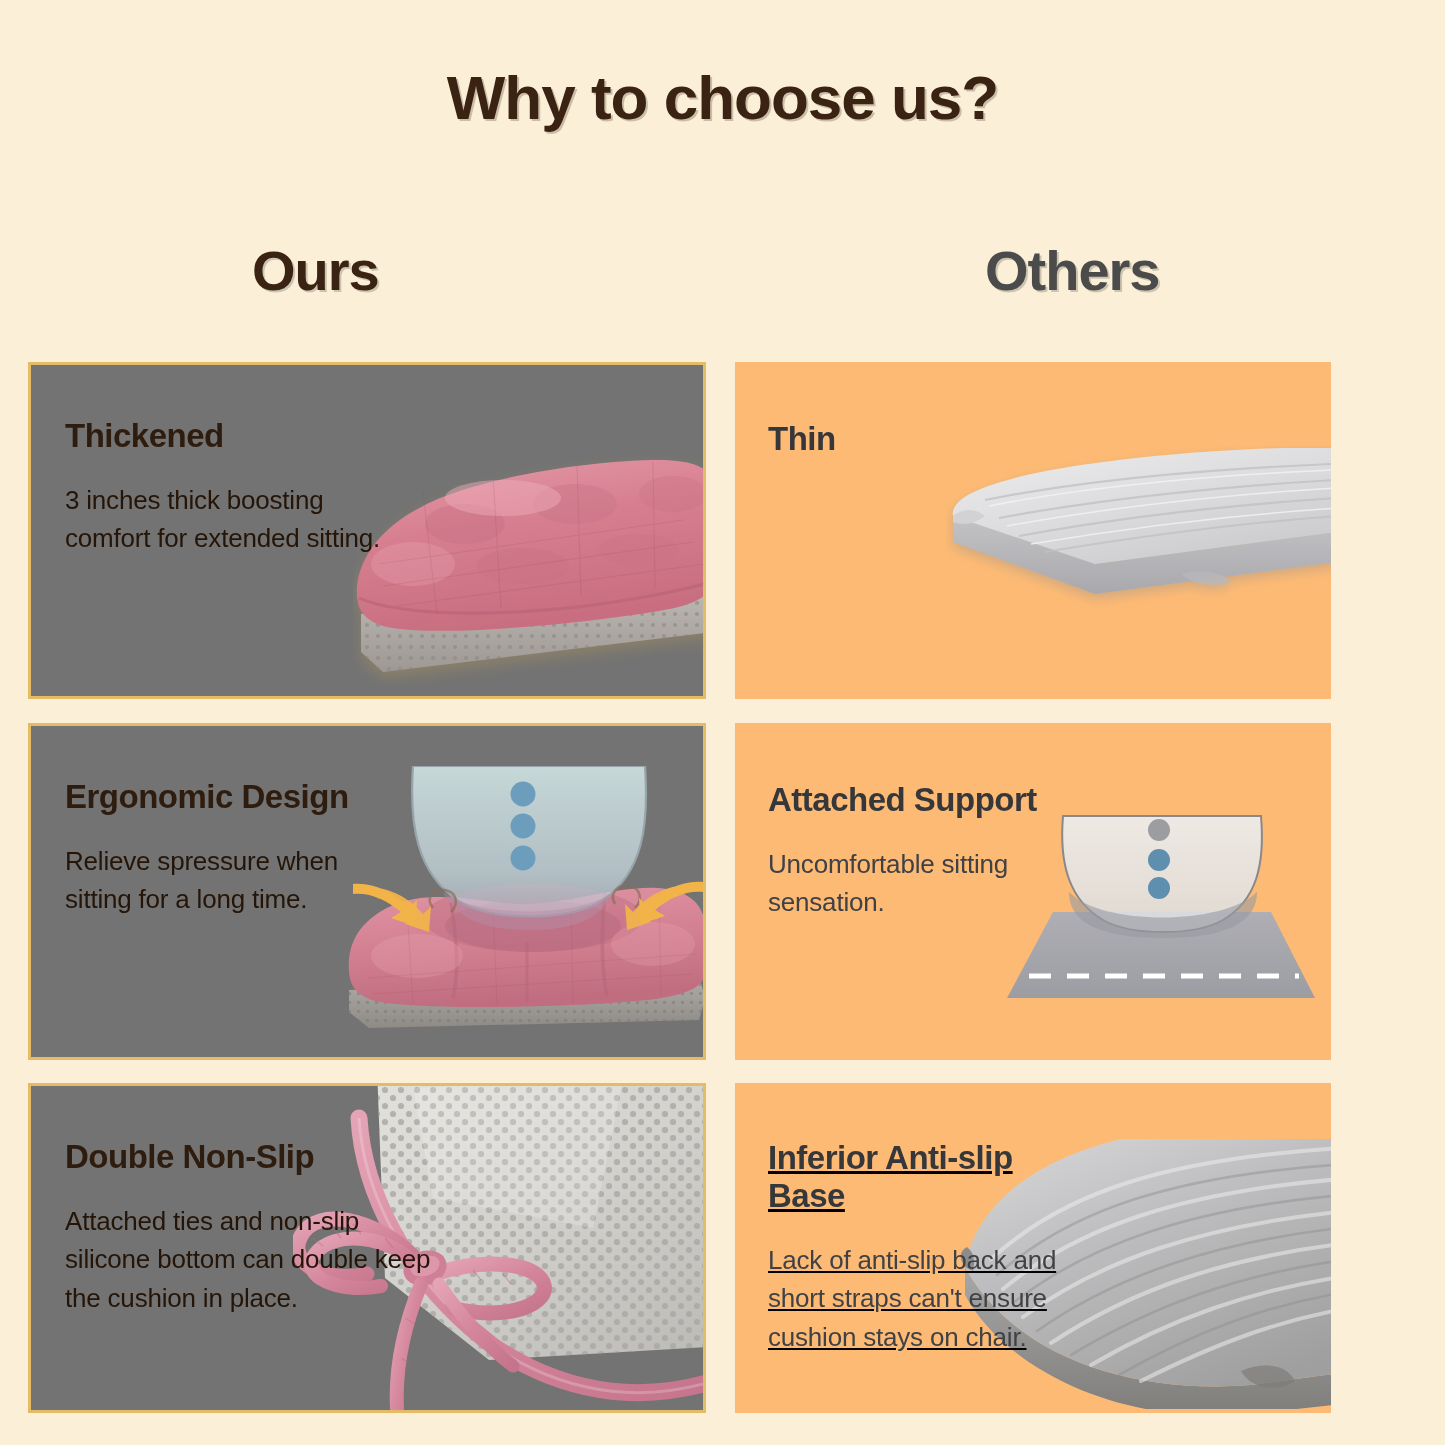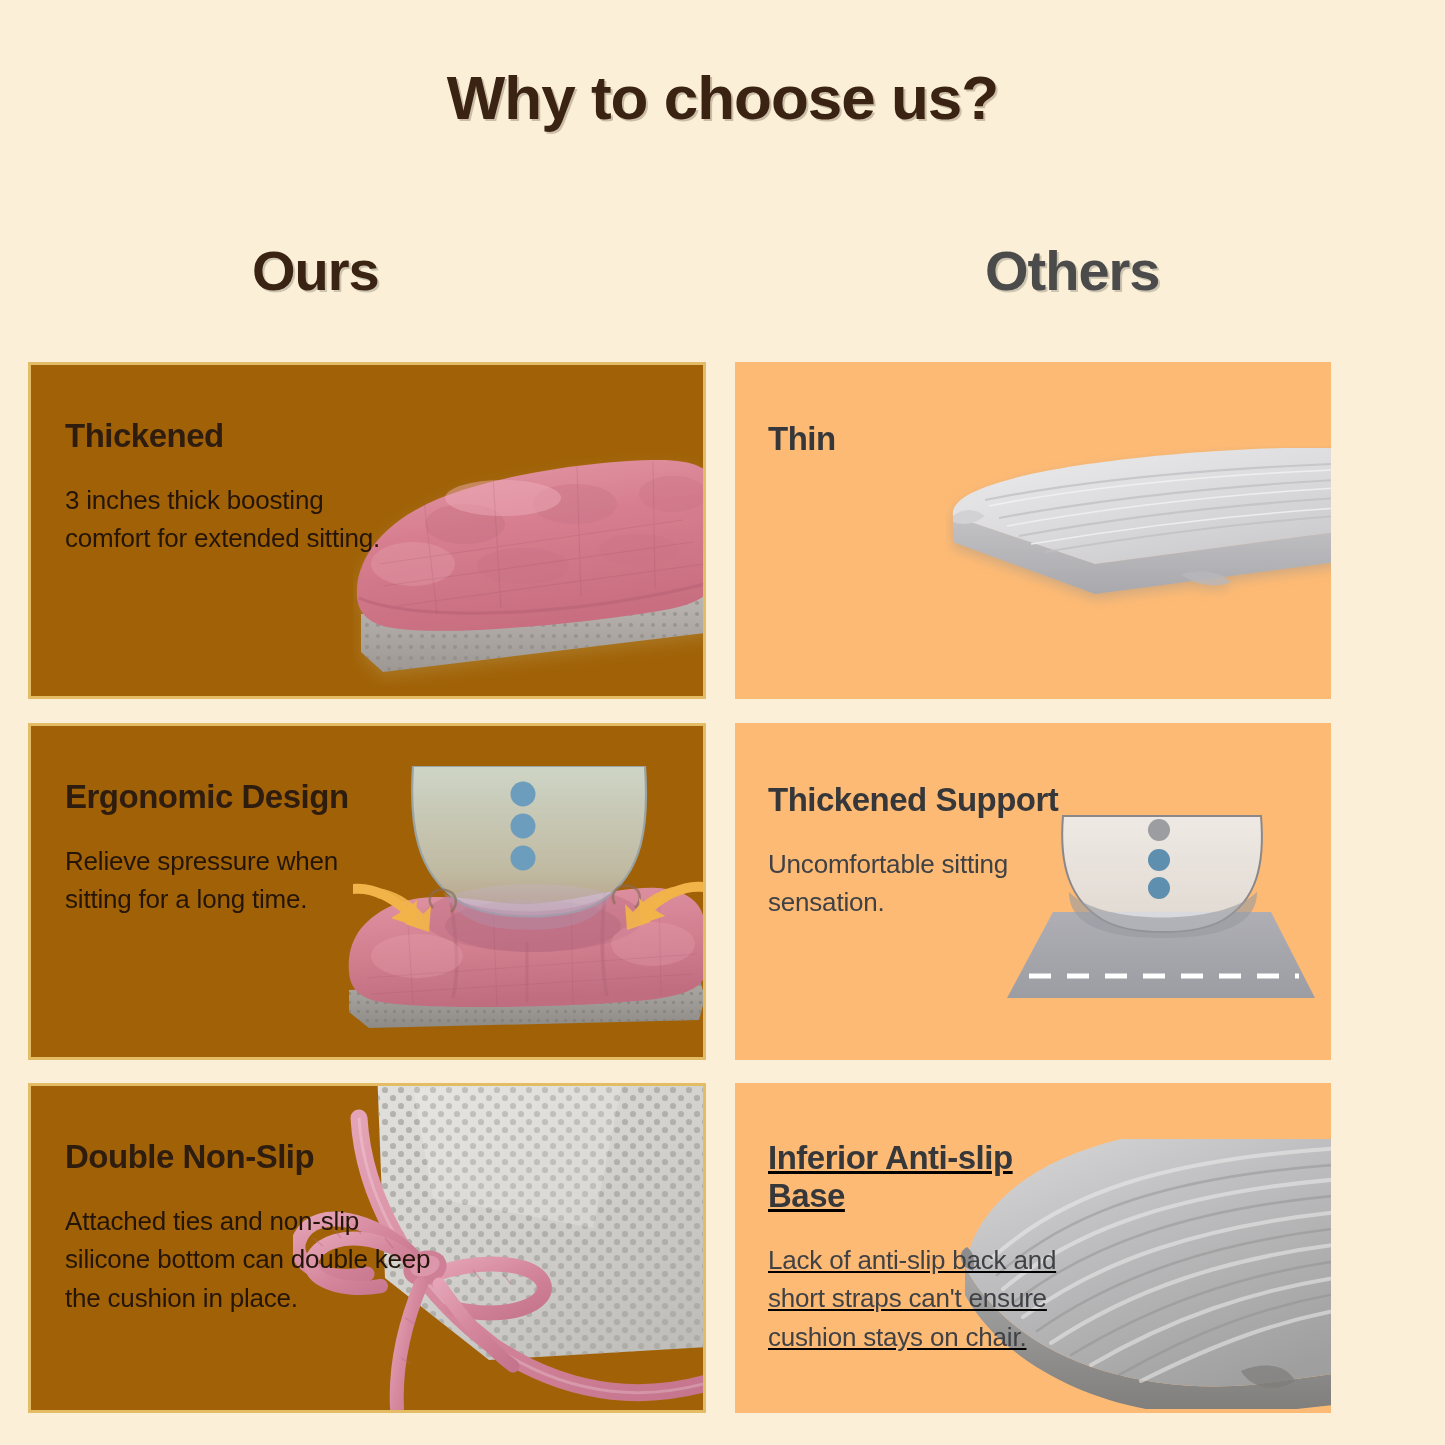--- a/index.html
+++ b/index.html
@@ -24,21 +24,21 @@
     font-size: 56px; font-weight: bold; letter-spacing: -1px;
     text-shadow: 2px 2px 0 rgba(0,0,0,0.18);
   }
   .col-head.ours { left: 252px; color: #3a2313; }
   .col-head.others { left: 985px; color: #4b4b4b; }
 
   
   .card { position: absolute; overflow: hidden; }
   .card.ours {
     left: 28px; width: 678px;
-    background: #a16207;
+    background: #737373;
     border: 3px solid #e5bc66;
   }
   .card.others {
     left: 735px; width: 596px;
     background: #fdba74;
     border: none;
   }
   .row1 { top: 362px; height: 337px; }
   .row2 { top: 723px; height: 337px; }
   .row3 { top: 1083px; height: 330px; }
@@ -296,21 +296,21 @@
         <g stroke="#ffffff" stroke-width="5" stroke-linecap="butt">
           <line x1="22" y1="168" x2="292" y2="168" stroke-dasharray="22 16"></line>
         </g>
 
         <circle cx="152" cy="22" r="11" fill="#9b9da1"></circle>
         <circle cx="152" cy="52" r="11" fill="#5e8fae"></circle>
         <circle cx="152" cy="80" r="11" fill="#5e8fae"></circle>
       </svg>
     </div>
     <div class="card-body">
-      <div class="card-title">Thickened Support</div>
+      <div class="card-title">Attached Support</div>
       <div class="card-desc">Uncomfortable sitting sensation.</div>
     </div>
   </div>
 
   <div class="card ours row3">
     <div class="art base-bow">
       <svg viewBox="0 0 430 345" width="430" height="345">
         <defs>
           <linearGradient id="silG" x1="0.1" y1="0" x2="0.8" y2="1">
             <stop offset="0%" stop-color="#e2e0dc"></stop>

